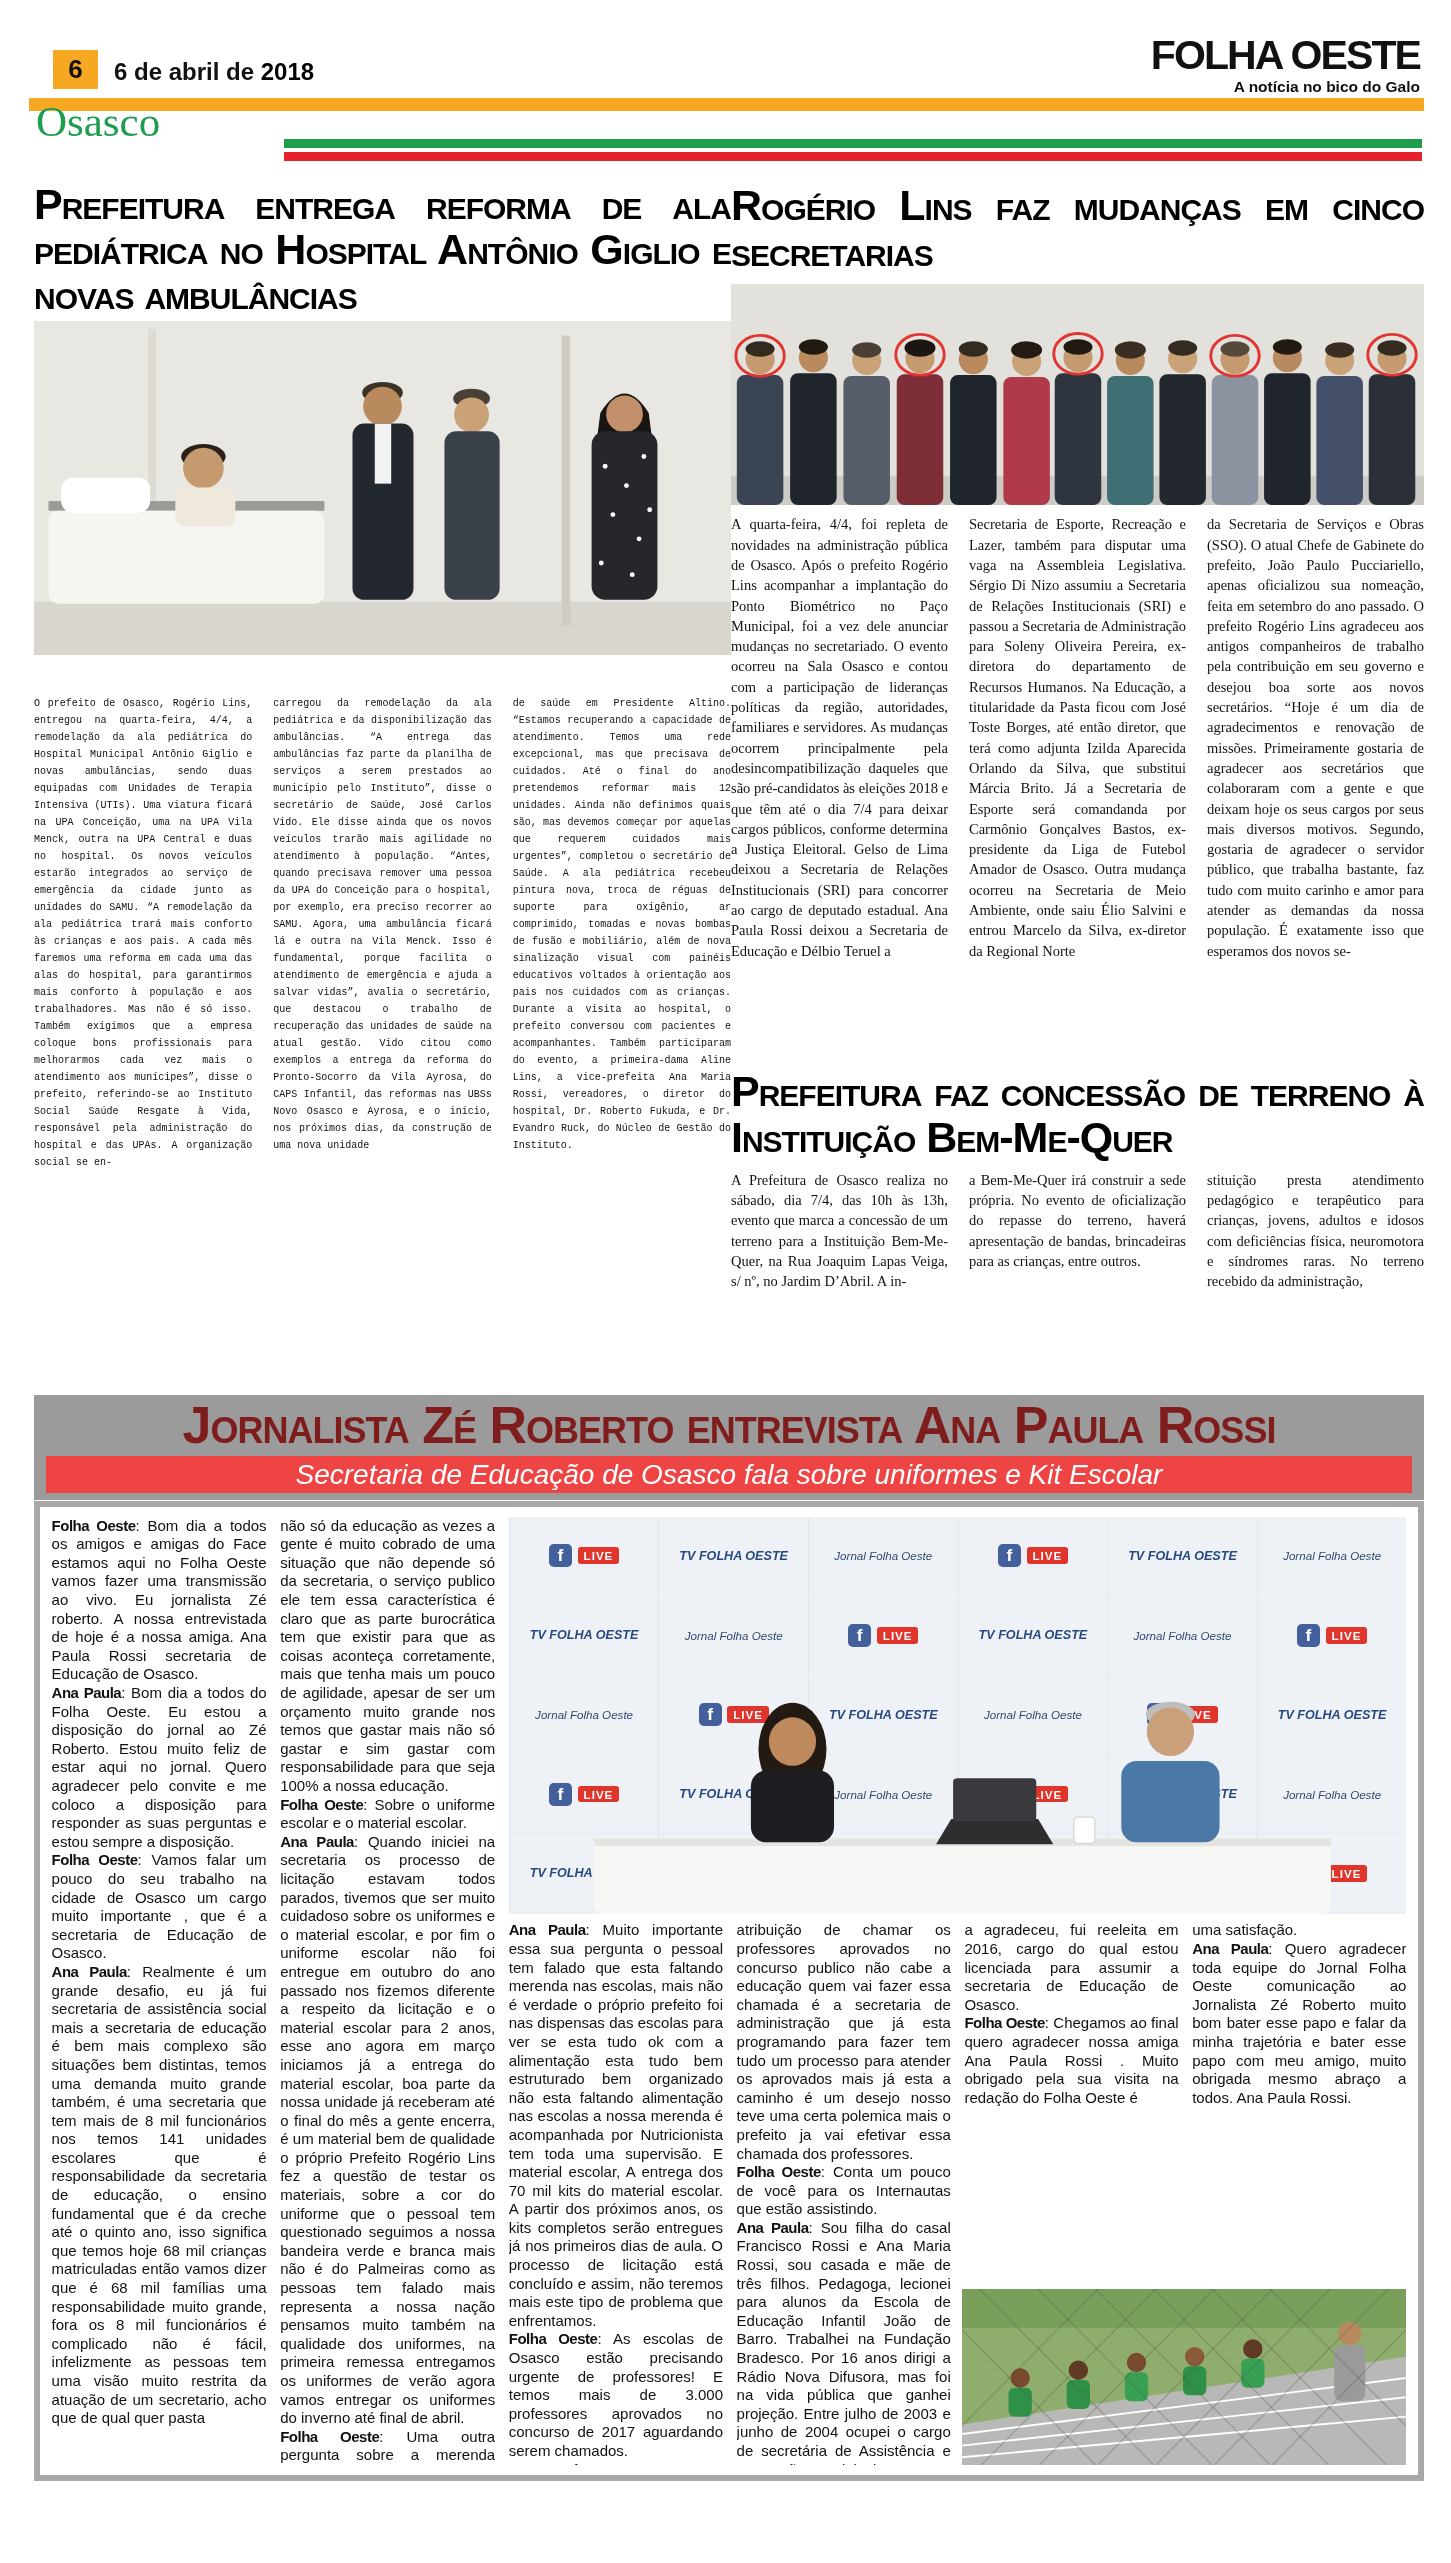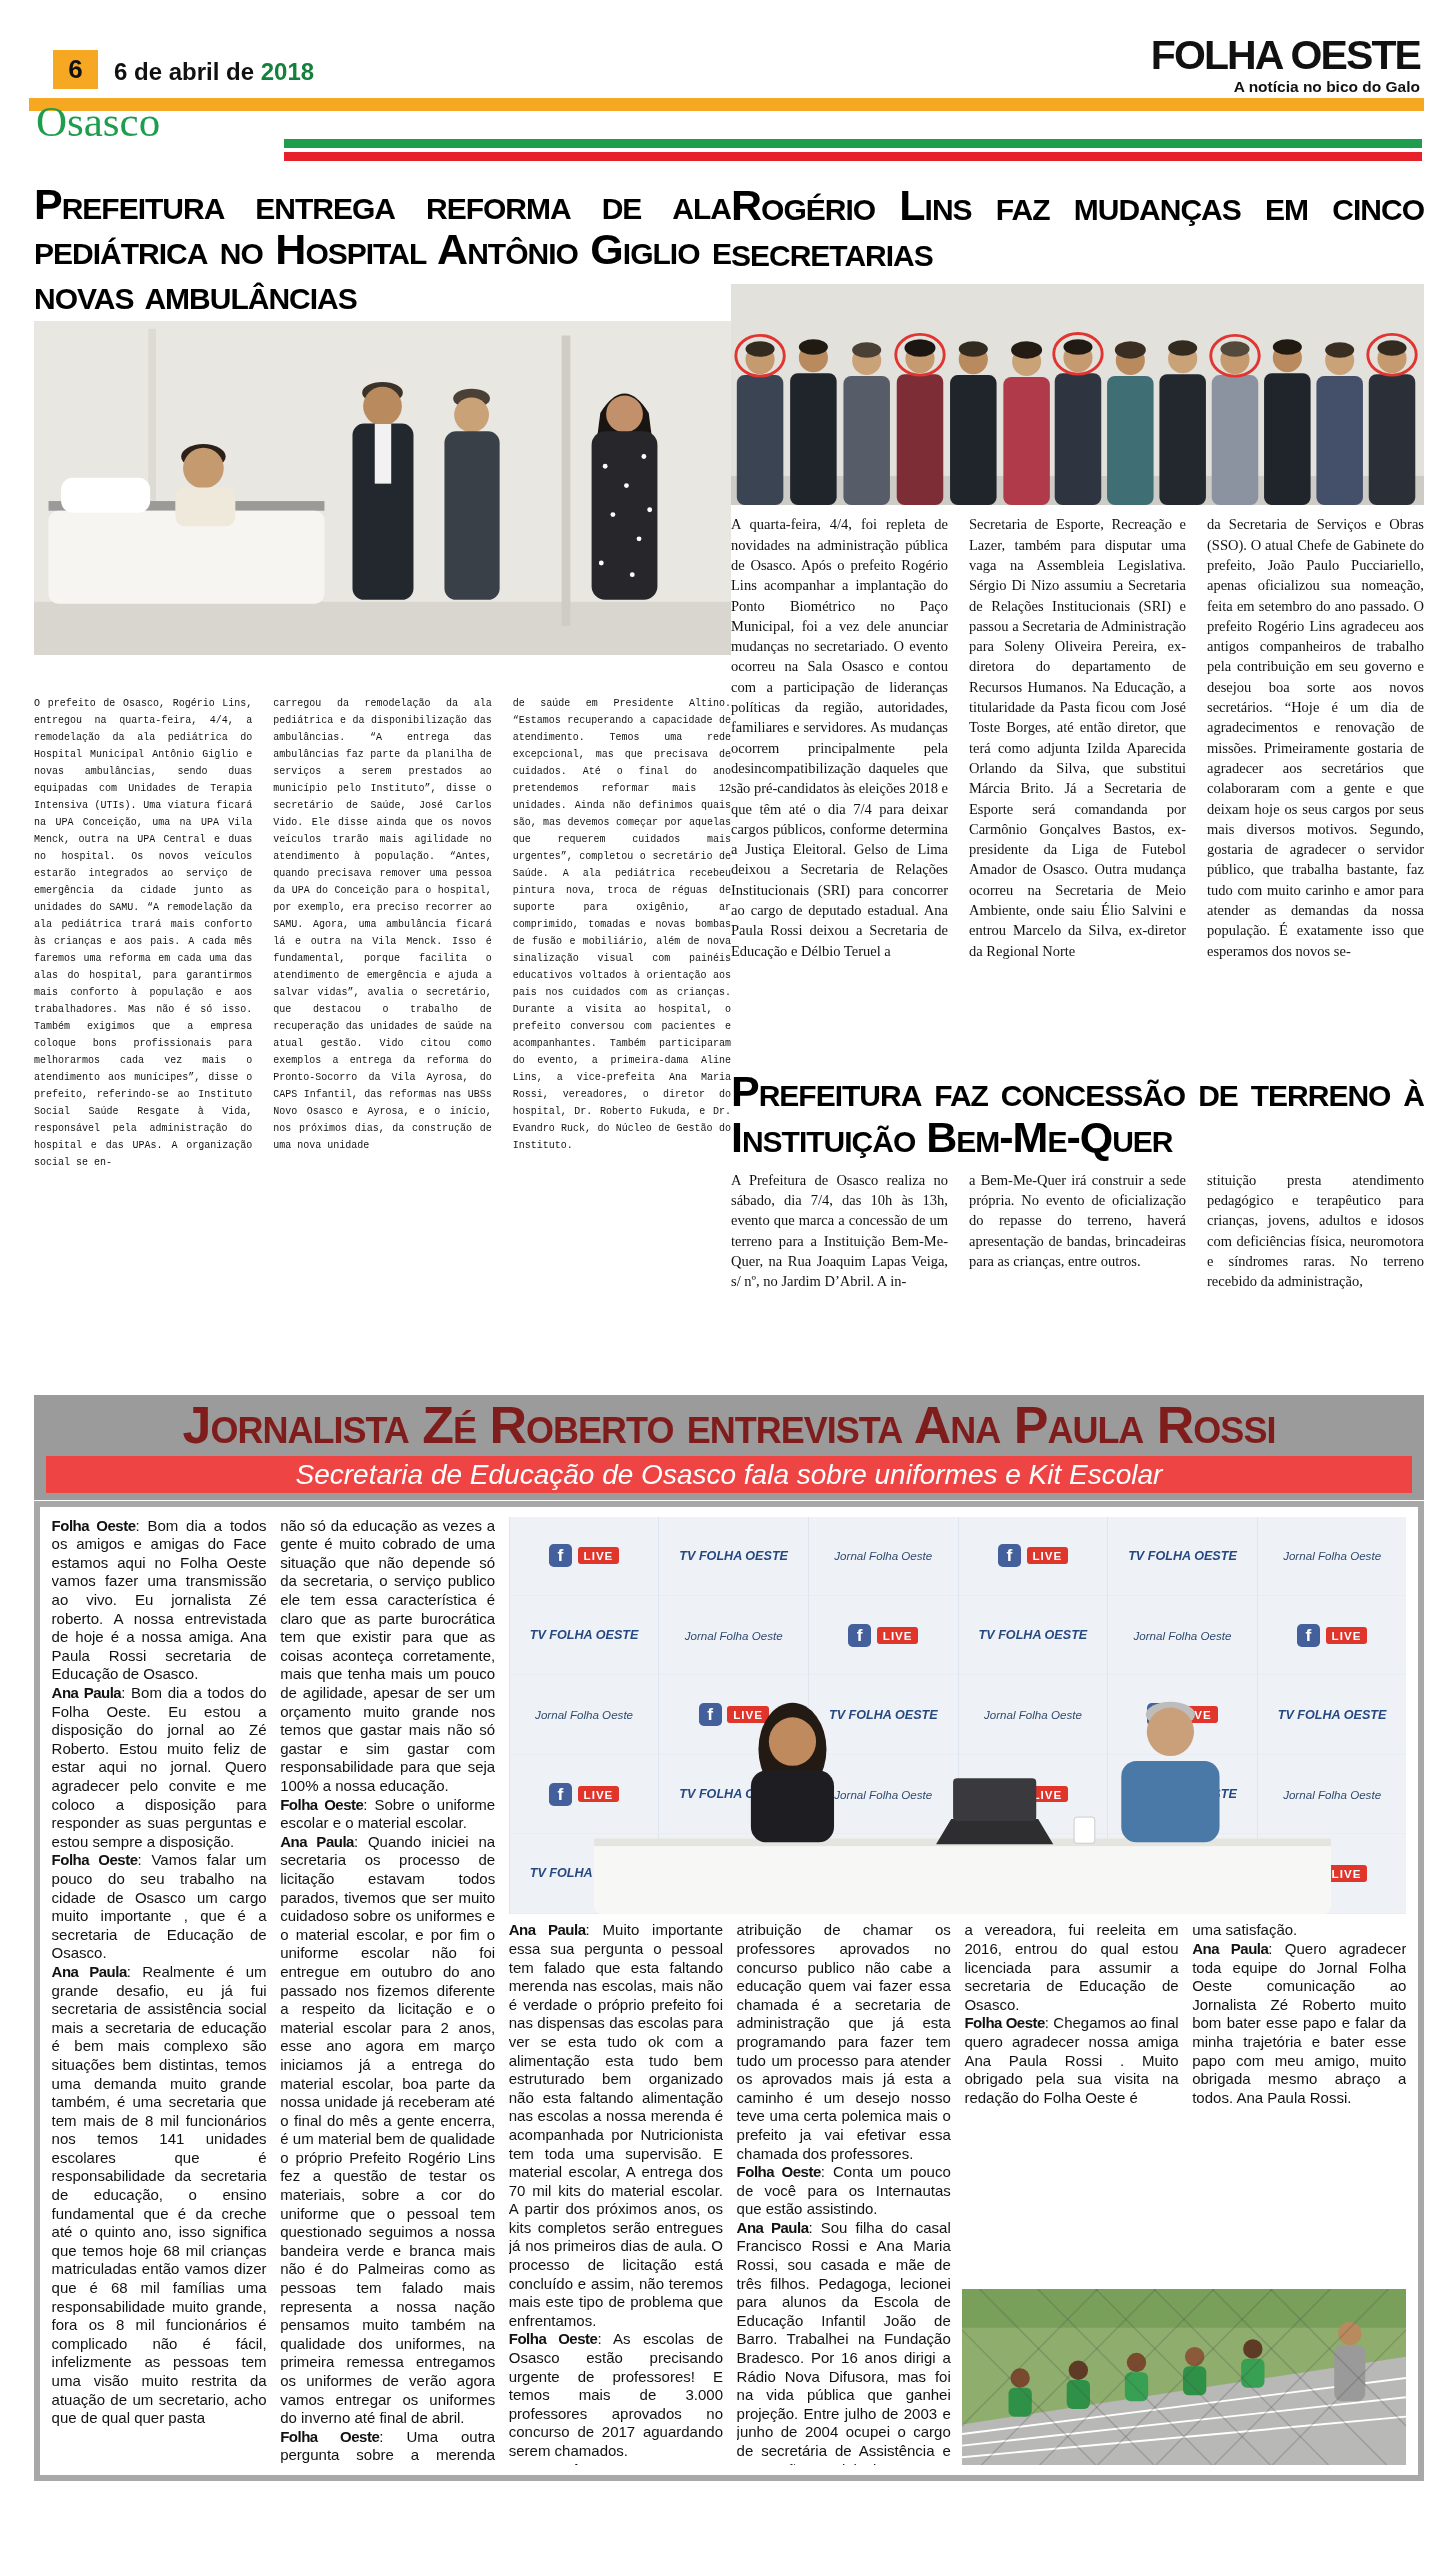--- a/index.html
+++ b/index.html
@@ -4,21 +4,21 @@
 <style>
   * { box-sizing: border-box; margin: 0; padding: 0; }
   html,body { background:#fff; }
   #page { position:relative; width:1451px; height:2563px; background:#fff; overflow:hidden;
           font-family:"Liberation Sans", sans-serif; color:#111; }
 
   
   .pagenum { position:absolute; left:53px; top:50px; width:45px; height:39px; background:#F7A823;
              display:flex; align-items:center; justify-content:center; font-weight:bold; font-size:26px; }
   .dateline { position:absolute; left:114px; top:58px; font-weight:bold; font-size:24px; }
-  .dateline .year { color:#15803d; }
+  .dateline .year { color:#000000; }
   .masthead { position:absolute; right:31px; top:35px; text-align:right; }
   .mast-title { font-size:41px; font-weight:900; letter-spacing:-1.9px; line-height:1; }
   .mast-tag { font-size:15.5px; font-weight:bold; margin-top:1.9px; }
   .orange-bar { position:absolute; left:29px; top:98px; width:1395px; height:12.6px; background:#F7A823; }
   .section-title { position:absolute; left:36px; top:100px; font-family:"Liberation Serif", serif;
                    font-size:43px; color:#1F9D4E; line-height:1; }
   .line-green { position:absolute; left:284px; top:139px; width:1138px; height:8.7px; background:#1F9D4E; }
   .line-red   { position:absolute; left:284px; top:152px; width:1138px; height:8.7px; background:#E62129; }
 
   
@@ -330,21 +330,21 @@
             <p class="iv-p"><span class="spk">Ana Paula</span>: Muito importante essa sua pergunta o pessoal tem falado que esta faltando merenda nas escolas, mais não é verdade o próprio prefeito foi nas dispensas das escolas para ver se esta tudo ok com a alimentação esta tudo bem estruturado bem organizado não esta faltando alimentação nas escolas a nossa merenda é acompanhada por Nutricionista tem toda uma supervisão. E material escolar,  A entrega dos 70 mil kits do material escolar. A partir dos próximos anos, os kits completos serão entregues já nos primeiros dias de aula. O processo de licitação está concluído e assim, não teremos mais este tipo de problema que enfrentamos.</p>
             <p class="iv-p"><span class="spk">Folha Oeste</span>: As escolas de Osasco estão precisando urgente de professores! E temos mais de 3.000 professores aprovados no concurso de 2017 aguardando serem chamados.</p>
             <p class="iv-p"><span class="spk">Ana Paula</span>: Isso mesmo eu creio que vai ser chamado um numero que a gente precisa porque,</p>
           </div>
         <div class="iv-bcol">
             <p class="iv-p">atribuição de chamar os professores aprovados no concurso publico não cabe a educação quem vai fazer essa chamada é a secretaria de administração que já esta programando para fazer tem tudo um processo para atender os aprovados mais já esta a caminho é um desejo nosso teve uma certa polemica mais o prefeito ja vai efetivar essa chamada dos professores.</p>
             <p class="iv-p"><span class="spk">Folha Oeste</span>: Conta um pouco de você para os Internautas que estão assistindo.</p>
             <p class="iv-p"><span class="spk">Ana Paula</span>: Sou filha do casal Francisco Rossi e Ana Maria Rossi, sou casada e mãe de três filhos. Pedagoga, lecionei para alunos da Escola de Educação Infantil João de Barro. Trabalhei na Fundação Bradesco. Por 16 anos dirigi a Rádio Nova Difusora, mas foi na vida pública que ganhei projeção.  Entre julho de 2003 e junho de 2004 ocupei o cargo de secretária de Assistência e Promoção Social de Osasco. Em 2008 fui eleita</p>
           </div>
         <div class="iv-bcol">
-            <p class="iv-p">a vereadora, fui reeleita em 2016, entrou do qual estou licenciada para assumir a secretaria de Educação de Osasco.</p>
+            <p class="iv-p">a agradeceu, fui reeleita em 2016, cargo do qual estou licenciada para assumir a secretaria de Educação de Osasco.</p>
             <p class="iv-p"><span class="spk">Folha Oeste</span>: Chegamos ao final quero agradecer nossa amiga Ana Paula Rossi . Muito obrigado pela sua visita na redação do Folha Oeste é</p>
           </div>
         <div class="iv-bcol">
             <p class="iv-p">uma satisfação.</p>
             <p class="iv-p"><span class="spk">Ana Paula</span>: Quero agradecer toda equipe do Jornal Folha Oeste comunicação ao Jornalista Zé Roberto muito bom bater esse papo e falar da minha trajetória e bater esse papo com meu amigo, muito obrigada mesmo abraço a todos. Ana Paula Rossi.</p>
           </div>
         <svg class="kids-photo" viewBox="0 0 458 182" preserveAspectRatio="none">
           <rect width="458" height="182" fill="#8fae6d"></rect>
           <rect x="0" y="0" width="458" height="40" fill="#79a05a"></rect>
           <polygon points="0,182 458,182 458,70 0,140" fill="#b8b8b6"></polygon>

